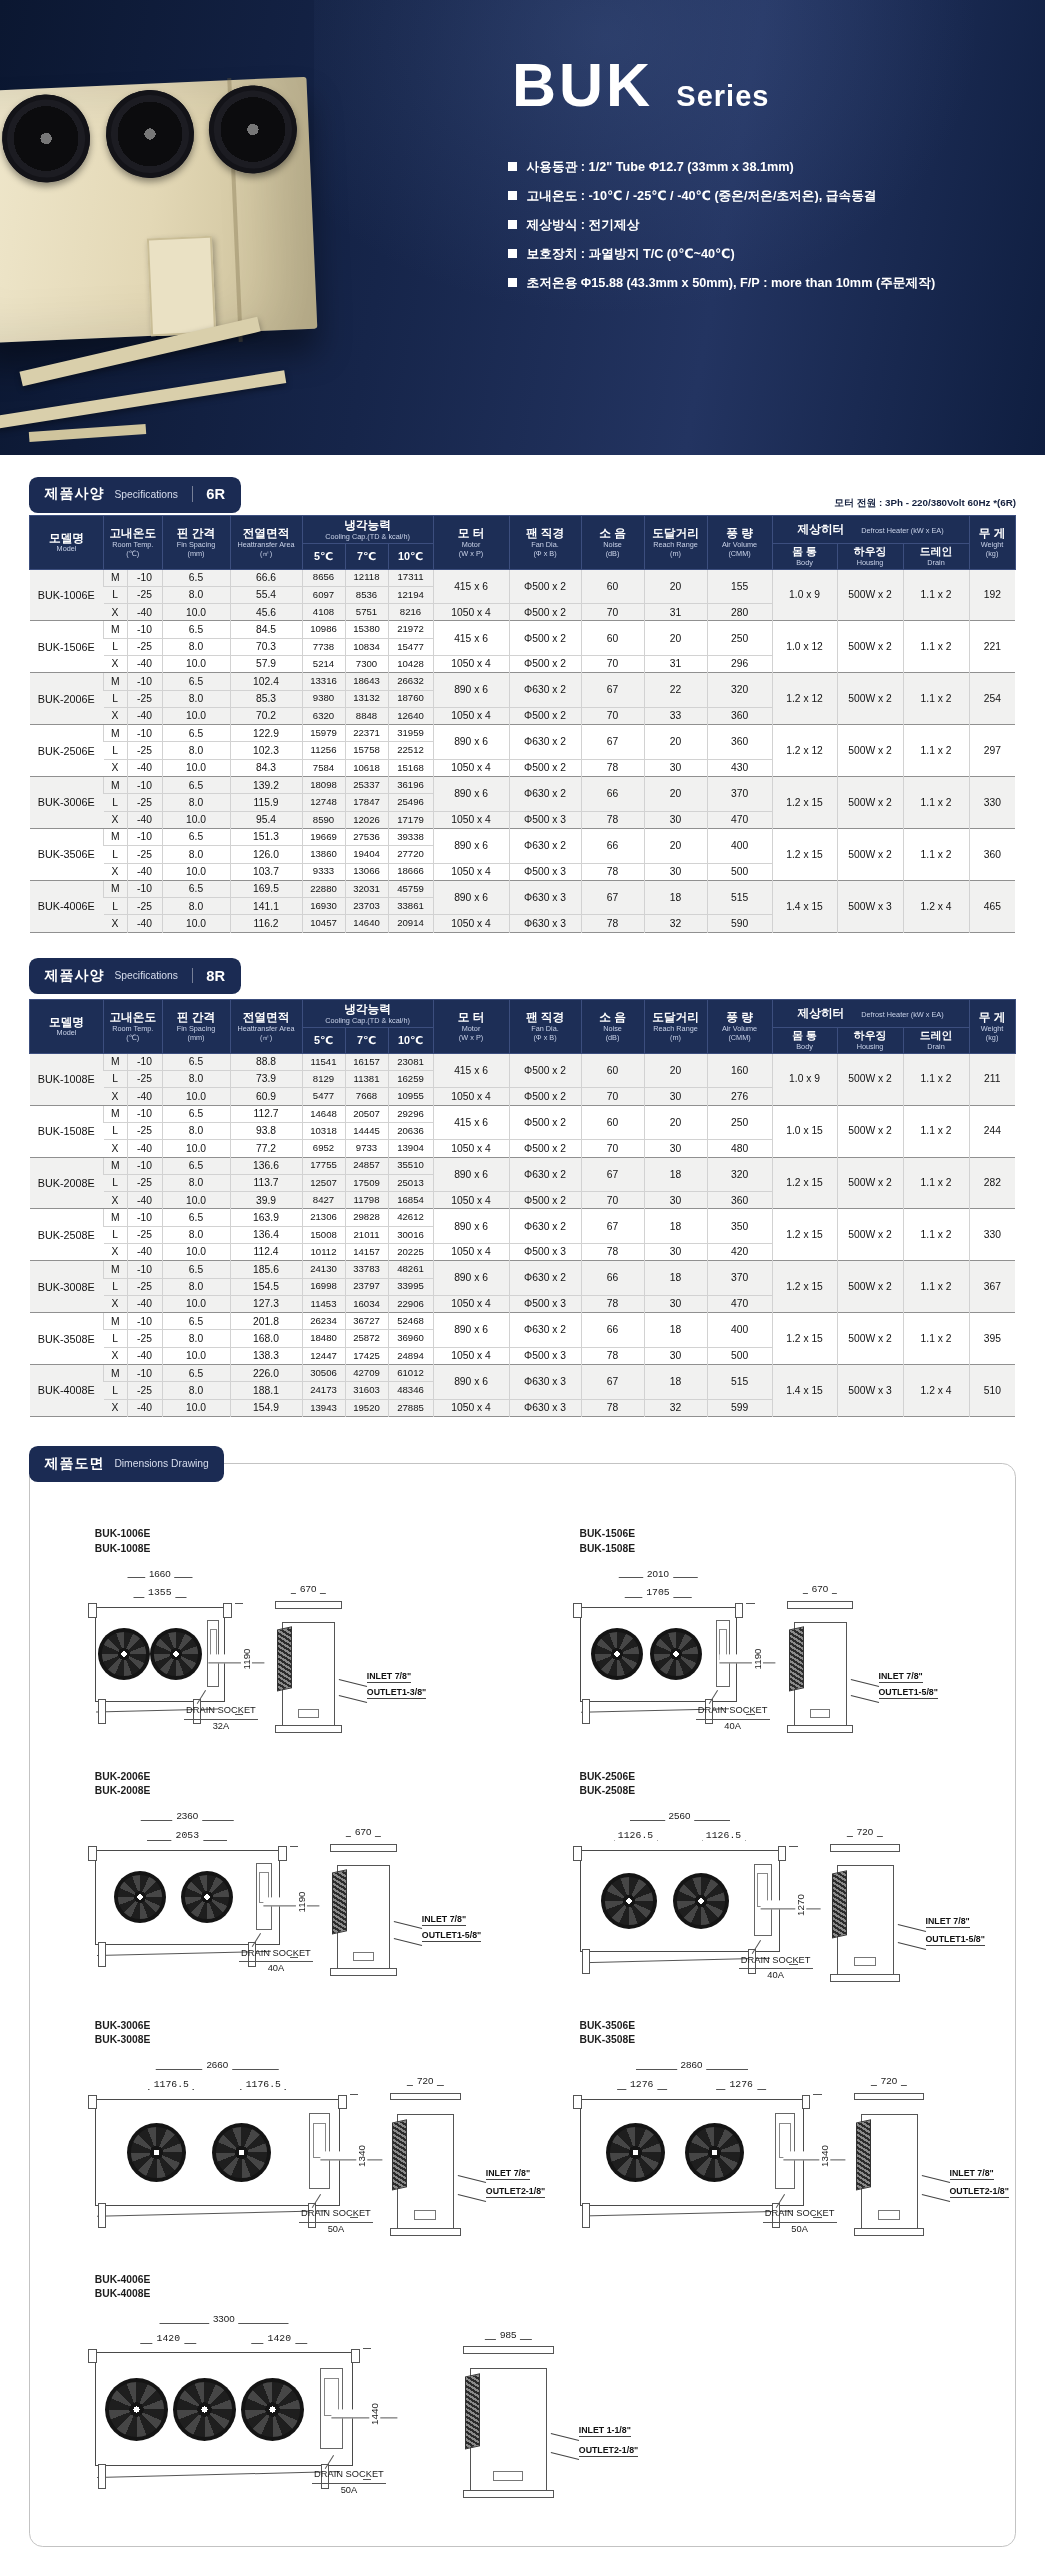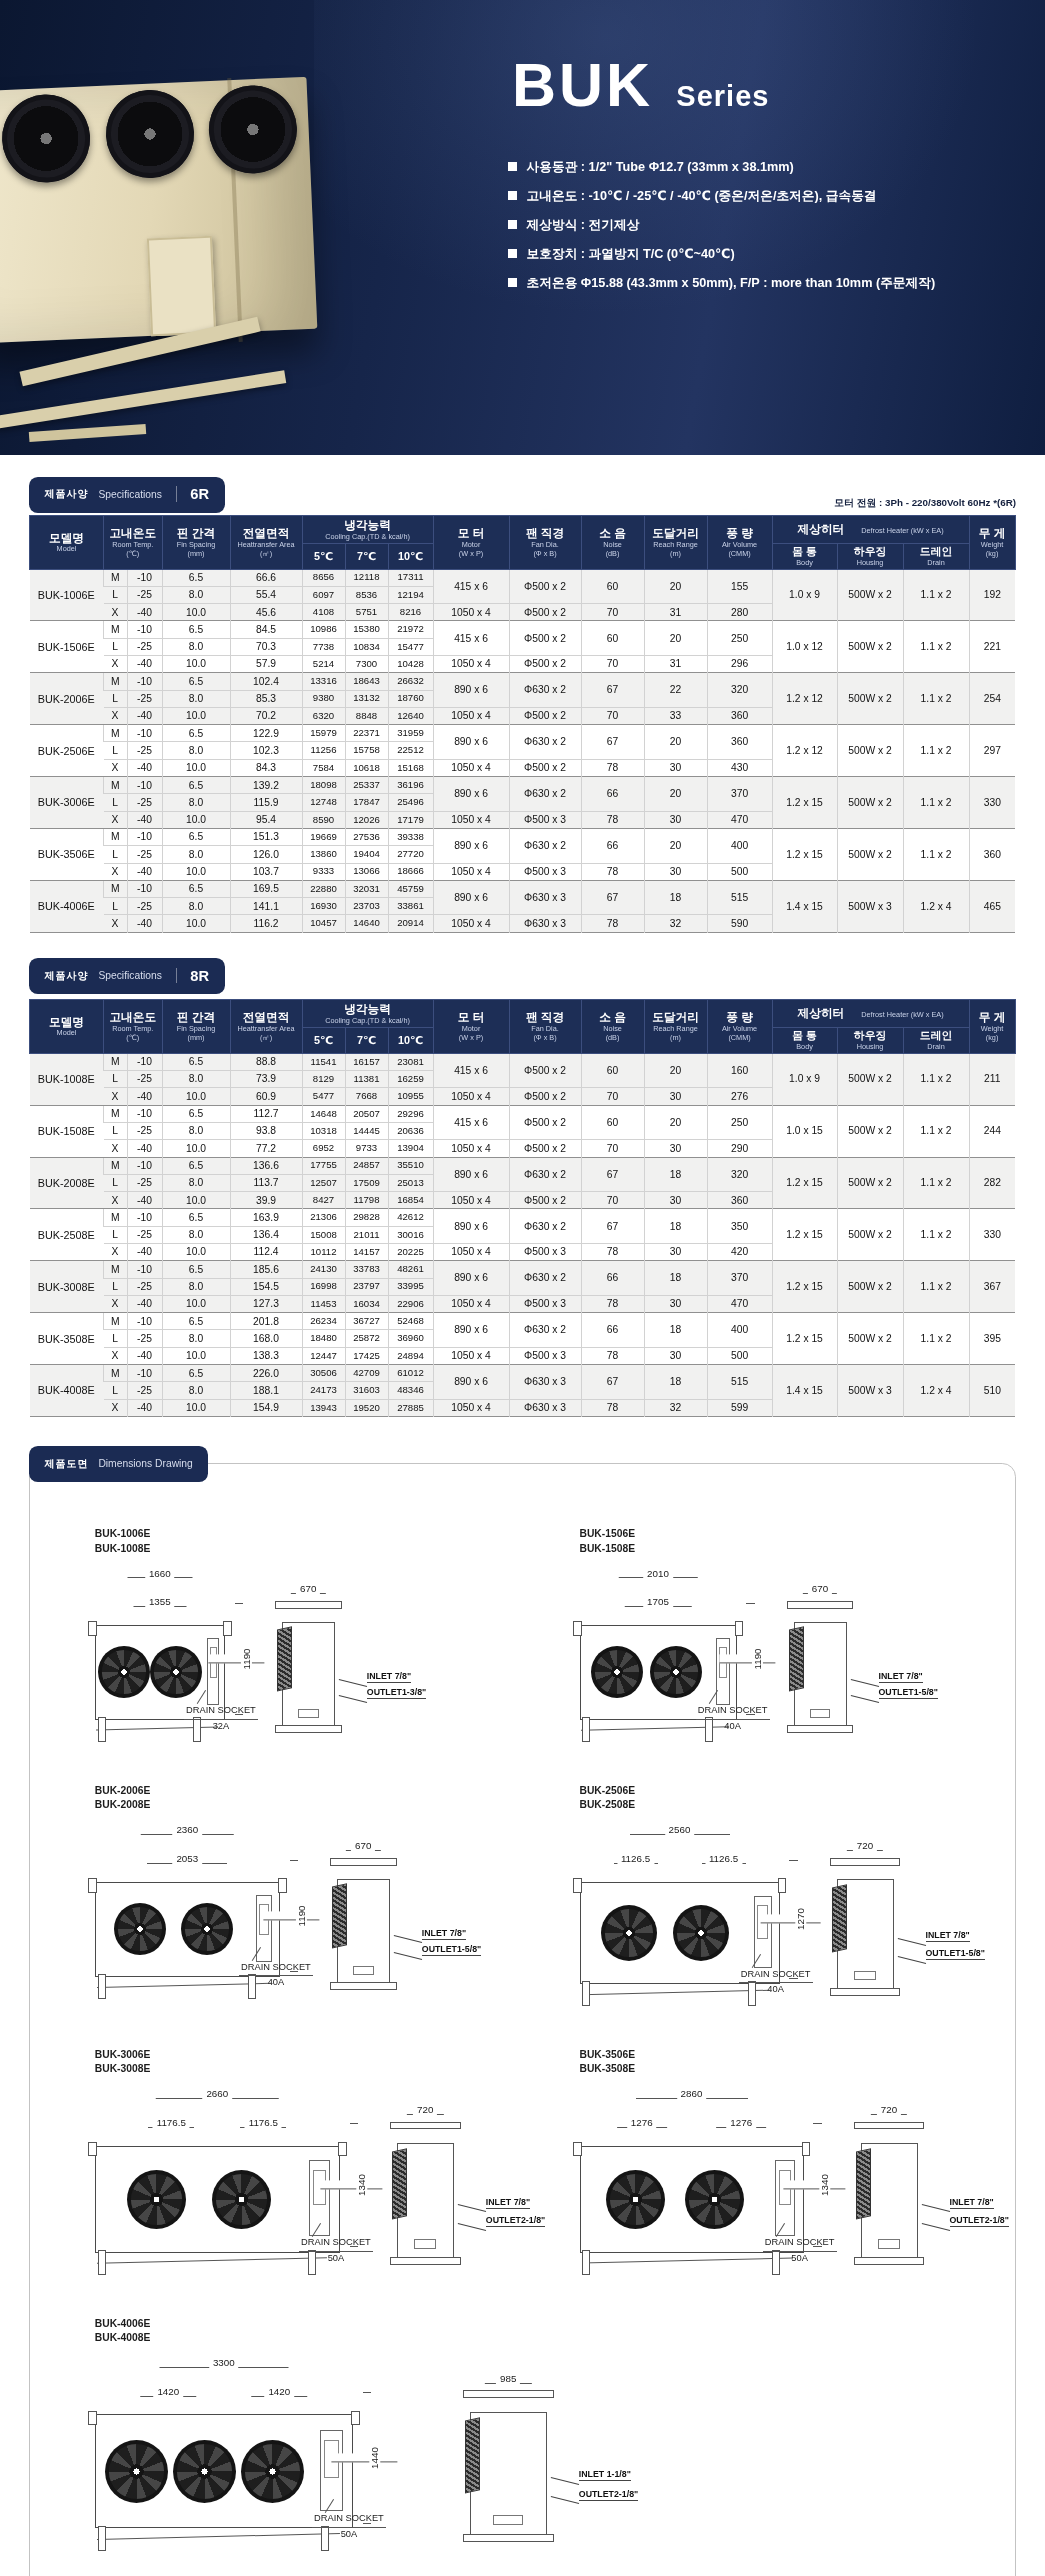--- a/index.html
+++ b/index.html
@@ -35,21 +35,21 @@
   .blist li{padding-left:18.6px;text-indent:-18.6px;margin:0;}
   .blist li::before{content:"";display:inline-block;width:8.8px;height:8.8px;background:#fff;margin-right:9.8px;vertical-align:0px;}
   .spec-list{left:508px;top:153px;width:518px;}
   .spec-list li{line-height:29px;}
   .feat-list{left:508px;top:284px;width:499px;}
   .feat-list li{line-height:23px;margin-bottom:2px;}
 
   
   .badge{display:inline-flex;align-items:center;gap:9.8px;background:#1b2b53;color:#fff;
     border-radius:8.8px;padding:6.8px 15.6px 7.8px 15.6px;height:21.5px;}
-  .badge .bk{font-size:10px;font-weight:bold;letter-spacing:1px;}
+  .badge .bk{font-size:14px;font-weight:bold;letter-spacing:1px;}
   .badge .be{font-size:10.3px;color:#d7dded;}
   .badge .bsep{width:1px;height:15.6px;background:rgba(255,255,255,.4);margin:0 3.9px;}
   .badge .btag{font-size:14.7px;font-weight:bold;}
   .content{padding:0 29px;}
 
   
   .tbl-wrap{margin-top:21.5px;}
   .specnote{text-align:right;font-size:9.8px;font-weight:bold;color:#15213f;margin:-15.6px 0 2.9px 0;}
   table.spec{border-collapse:collapse;table-layout:fixed;width:986px;margin-top:4.9px;}
   table.spec th{background:#1d2e56;color:#fff;border:1px solid #3c4e7e;padding:1px 1px;vertical-align:middle;}
@@ -79,21 +79,21 @@
   .dmodels{font-size:10.3px;font-weight:bold;color:#1c1c1c;line-height:1.4;margin-bottom:11.7px;}
   .dviews{display:flex;align-items:flex-start;gap:57px;}
   .dviews.wgap{gap:117px;}
   .front{position:relative;}
   .dim{position:relative;height:15.6px;}
   .dline{position:absolute;left:0;right:0;bottom:2.9px;border-top:1px solid #555;}
   .dtickL,.dtickR{position:absolute;bottom:0;width:1px;height:7.8px;background:#555;}
   .dtickL{left:0}.dtickR{right:0}
   .dim>span,.dseg>span{position:absolute;left:50%;bottom:4.9px;transform:translateX(-50%);
     background:#fff;padding:0 3.9px;font-size:9.8px;color:#1a1a1a;line-height:1;white-space:nowrap;}
-  .dsegs{display:flex;margin:13px auto;}
+  .dsegs{display:flex;margin:4px auto;font-family:Liberation Mono, monospace;}
   .dseg{flex:1;position:relative;height:15.6px;}
   .fbox{position:relative;border:1.3px solid #4a4a4a;background:#fff;margin-top:2px;}
   .fbox::before,.fbox::after{content:"";position:absolute;top:-4.9px;width:6.8px;height:12.7px;border:1px solid #555;background:#fff;}
   .fbox::before{left:-7.8px;}.fbox::after{right:-7.8px;}
   .fans{position:absolute;left:2%;top:0;bottom:0;width:81%;display:flex;align-items:center;justify-content:space-evenly;}
   .fan{border-radius:50%;
     background:
       radial-gradient(circle at 50% 50%, #ffffff 0 7%, #141414 7% 16%, rgba(0,0,0,0) 16%),
       repeating-conic-gradient(#1e1e1e 0deg 24deg, #464646 24deg 45deg);
     box-shadow:inset 0 0 0 3.9px #141414;}
@@ -765,21 +765,21 @@
               <td>-40</td>
               <td>10.0</td>
               <td>77.2</td>
               <td class="ccool">6952</td>
               <td class="ccool">9733</td>
               <td class="ccool">13904</td>
               <td>1050 x 4</td>
               <td>Φ500 x 2</td>
               <td>70</td>
               <td>30</td>
-              <td>290</td>
+              <td>480</td>
             </tr>
             <tr class="g0 g-first">
               <td rowspan="3" class="cmodel">BUK-2008E</td>
               <td>M</td>
               <td>-10</td>
               <td>6.5</td>
               <td>136.6</td>
               <td class="ccool">17755</td>
               <td class="ccool">24857</td>
               <td class="ccool">35510</td>

